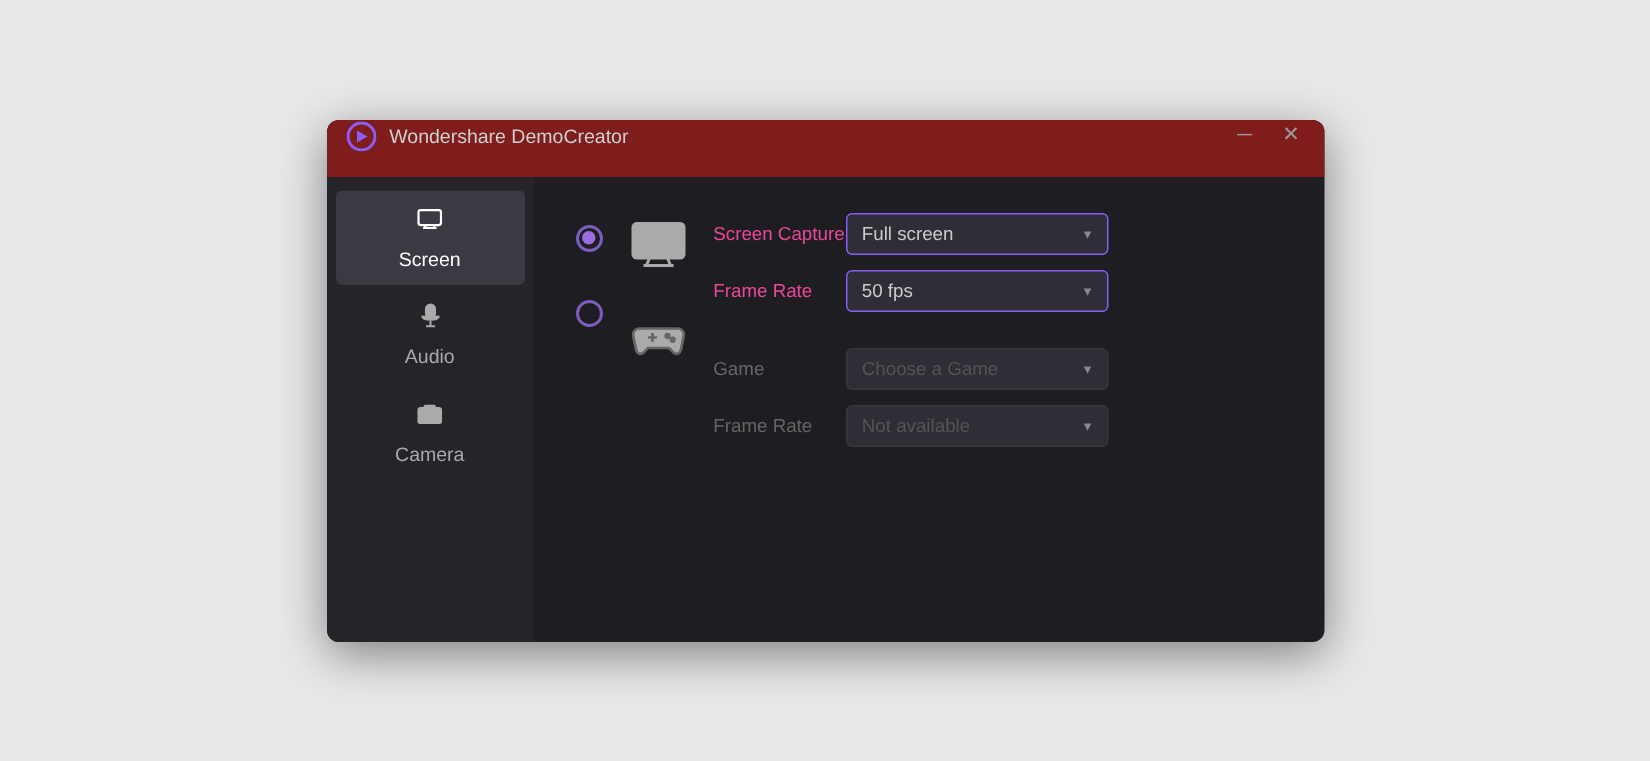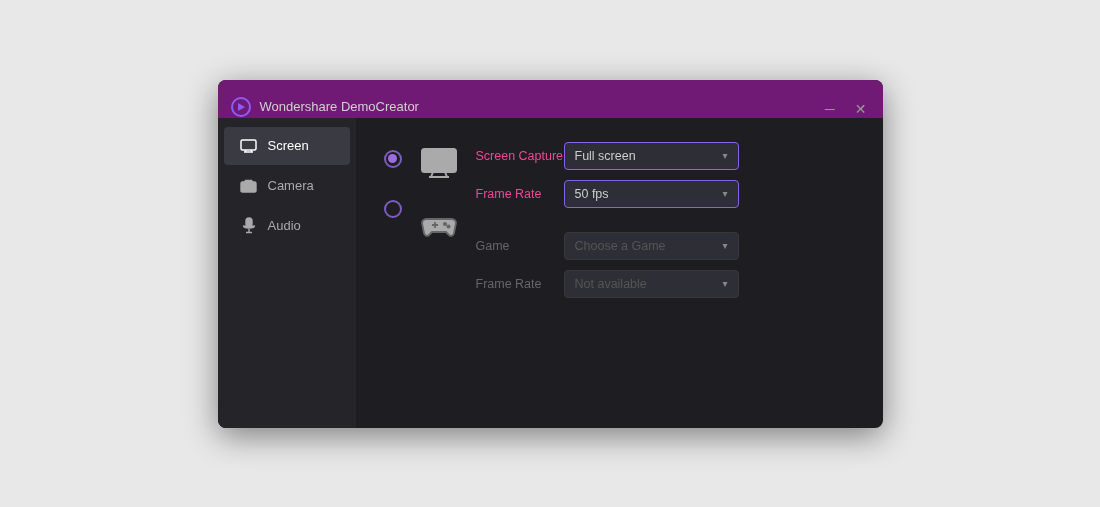--- a/index.html
+++ b/index.html
@@ -14,23 +14,23 @@
     }
     .window {
       width: 665px;
       background: #1e1e22;
       border-radius: 8px;
       overflow: hidden;
       box-shadow: 0 8px 32px rgba(0,0,0,0.45);
     }
     .titlebar {
       display: flex;
-      align-items: flex-end;
+      align-items: flex-start;
       justify-content: space-between;
-      background: #701a75;
+      background: #7f1d1d;
       padding: 0 12px;
       height: 38px;
     }
     .titlebar-left {
       display: flex;
       align-items: center;
       gap: 8px;
     }
     .app-icon {
       width: 22px;
@@ -72,20 +72,21 @@
     .sidebar-item {
       display: flex;
       align-items: center;
       gap: 10px;
       padding: 10px 16px;
       cursor: pointer;
       color: #aaa;
       font-size: 13px;
       border-radius: 4px;
       margin: 1px 6px;
+      flex-direction: column;
     }
     .sidebar-item.active {
       background: #3a3a42;
       color: #ffffff;
     }
     .sidebar-icon {
       width: 18px;
       height: 18px;
       flex-shrink: 0;
       display: flex;
@@ -228,37 +229,37 @@
             <rect x="1" y="1" width="15" height="10" rx="1.5" fill="none" stroke="currentColor" stroke-width="1.5"></rect>
             <line x1="6" y1="11" x2="5" y2="13" stroke="currentColor" stroke-width="1.3"></line>
             <line x1="11" y1="11" x2="12" y2="13" stroke="currentColor" stroke-width="1.3"></line>
             <line x1="4" y1="13" x2="13" y2="13" stroke="currentColor" stroke-width="1.3"></line>
           </svg>
         </span>
         <span>Screen</span>
       </div>
       <div class="sidebar-item">
         <span class="sidebar-icon">
-          <svg width="17" height="14" viewBox="0 0 17 14" xmlns="http://www.w3.org/2000/svg" fill="none" stroke="currentColor" stroke-width="1.4">
-            <circle cx="8.5" cy="8" r="2.5"></circle>
-            <path d="M1 4.5 Q1 3 2.5 3 L4.5 3 L5.5 1.5 L11.5 1.5 L12.5 3 L14.5 3 Q16 3 16 4.5 L16 12 Q16 13 14.5 13 L2.5 13 Q1 13 1 12 Z"></path>
-          </svg>
-        </span>
-        <span>Camera</span>
-      </div>
-      <div class="sidebar-item">
-        <span class="sidebar-icon">
           <svg width="14" height="17" viewBox="0 0 14 17" xmlns="http://www.w3.org/2000/svg" fill="none" stroke="currentColor" stroke-width="1.4">
             <rect x="4" y="1" width="6" height="9" rx="3"></rect>
             <path d="M1.5 8.5 C1.5 12 12.5 12 12.5 8.5"></path>
             <line x1="7" y1="12" x2="7" y2="15.5"></line>
             <line x1="4" y1="15.5" x2="10" y2="15.5"></line>
           </svg>
         </span>
         <span>Audio</span>
+      </div>
+      <div class="sidebar-item">
+        <span class="sidebar-icon">
+          <svg width="17" height="14" viewBox="0 0 17 14" xmlns="http://www.w3.org/2000/svg" fill="none" stroke="currentColor" stroke-width="1.4">
+            <circle cx="8.5" cy="8" r="2.5"></circle>
+            <path d="M1 4.5 Q1 3 2.5 3 L4.5 3 L5.5 1.5 L11.5 1.5 L12.5 3 L14.5 3 Q16 3 16 4.5 L16 12 Q16 13 14.5 13 L2.5 13 Q1 13 1 12 Z"></path>
+          </svg>
+        </span>
+        <span>Camera</span>
       </div>
     </div>
 
     <div class="main-panel">
       <div class="capture-section">
 
         <div class="radio-group">
           <div class="radio-btn selected"></div>
           <div class="radio-btn"></div>
         </div>

